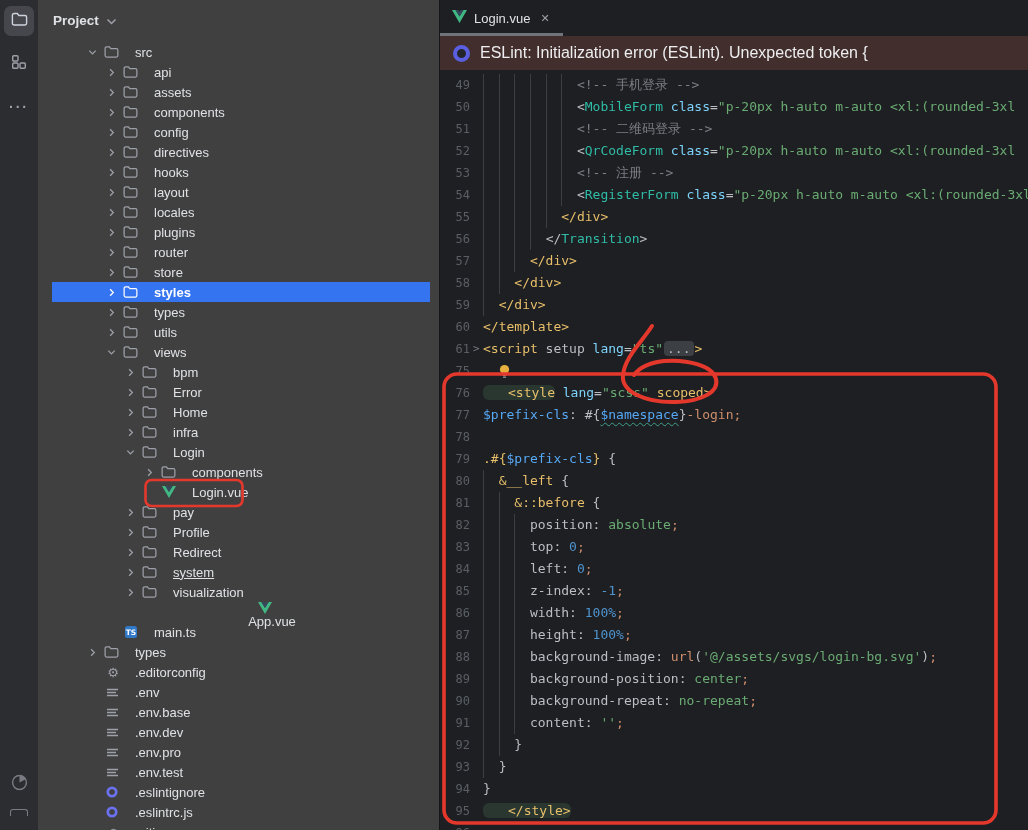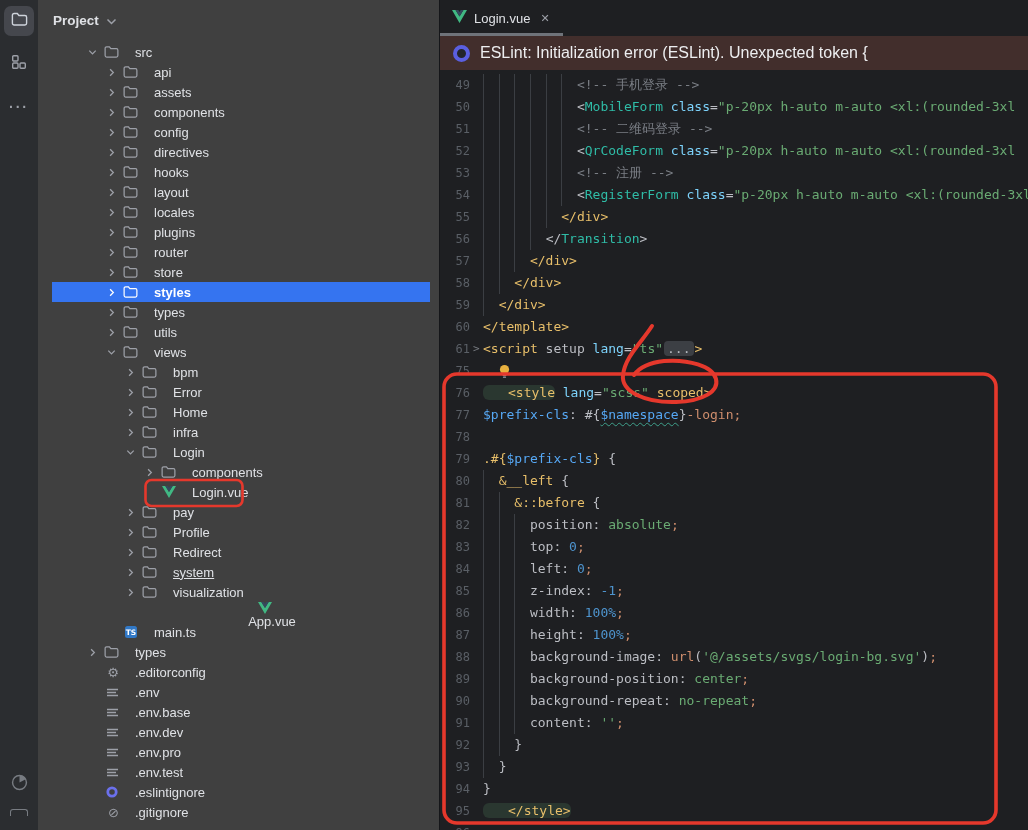--- a/index.html
+++ b/index.html
@@ -554,20 +554,29 @@
           <span class="tlabel">.env.test</span>
         </div>
         <div class="trow" style="padding-left: 46px;">
           <span class="tchev"></span>
           <span class="ticon">
             <svg width="14" height="14" viewBox="0 0 14 14">
               <circle cx="7" cy="7" r="4.2" fill="none" stroke="#6B70EC" stroke-width="2.8"></circle>
             </svg>
           </span>
           <span class="tlabel">.eslintignore</span>
+        </div>
+        <div class="trow" style="padding-left: 46px;">
+          <span class="tchev"></span>
+          <span class="ticon">
+            <svg width="14" height="14" viewBox="0 0 14 14">
+              <circle cx="7" cy="7" r="4.2" fill="none" stroke="#6B70EC" stroke-width="2.8"></circle>
+            </svg>
+          </span>
+          <span class="tlabel">.eslintrc.js</span>
         </div>
         <div class="trow" style="padding-left: 46px;">
           <span class="tchev"></span>
           <span class="ticon">
             <span class="tglyph">⊘</span>
           </span>
           <span class="tlabel">.gitignore</span>
         </div>
       </div>
   </div>

